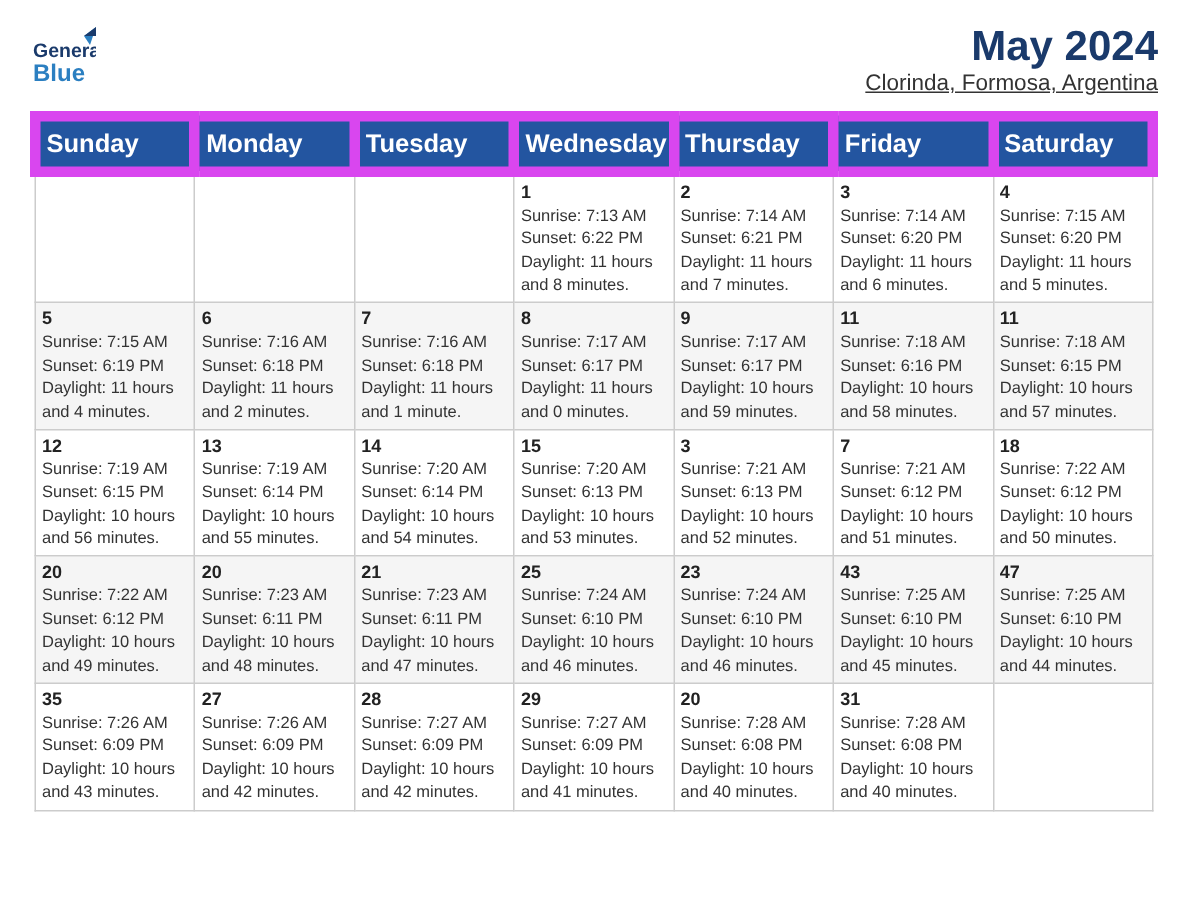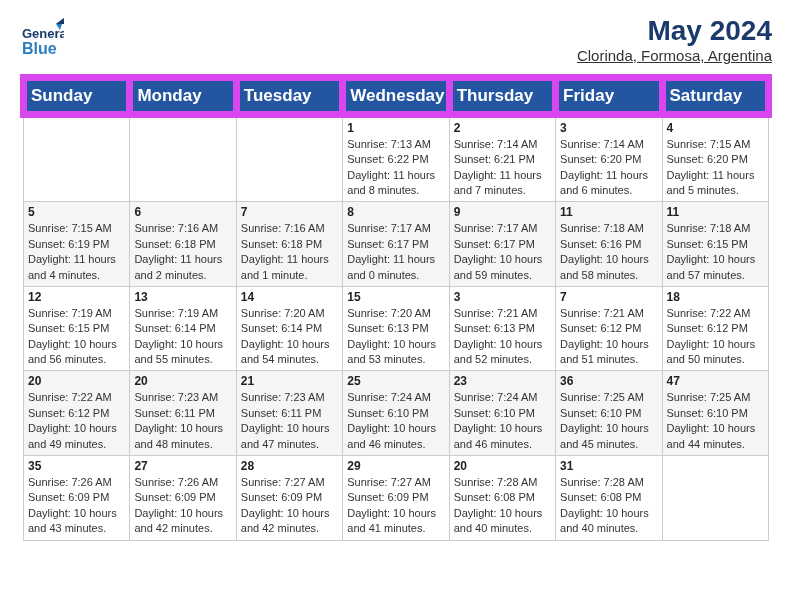--- a/index.html
+++ b/index.html
@@ -284,21 +284,21 @@
 and 46 minutes.</div>
           </td>
           <td>
             <span class="day-num">23</span>
             <div class="day-info" style="white-space: pre-line;">Sunrise: 7:24 AM
 Sunset: 6:10 PM
 Daylight: 10 hours
 and 46 minutes.</div>
           </td>
           <td>
-            <span class="day-num">36</span>
+            <span class="day-num">43</span>
             <div class="day-info" style="white-space: pre-line;">Sunrise: 7:25 AM
 Sunset: 6:10 PM
 Daylight: 10 hours
 and 45 minutes.</div>
           </td>
           <td>
             <span class="day-num">47</span>
             <div class="day-info" style="white-space: pre-line;">Sunrise: 7:25 AM
 Sunset: 6:10 PM
 Daylight: 10 hours

